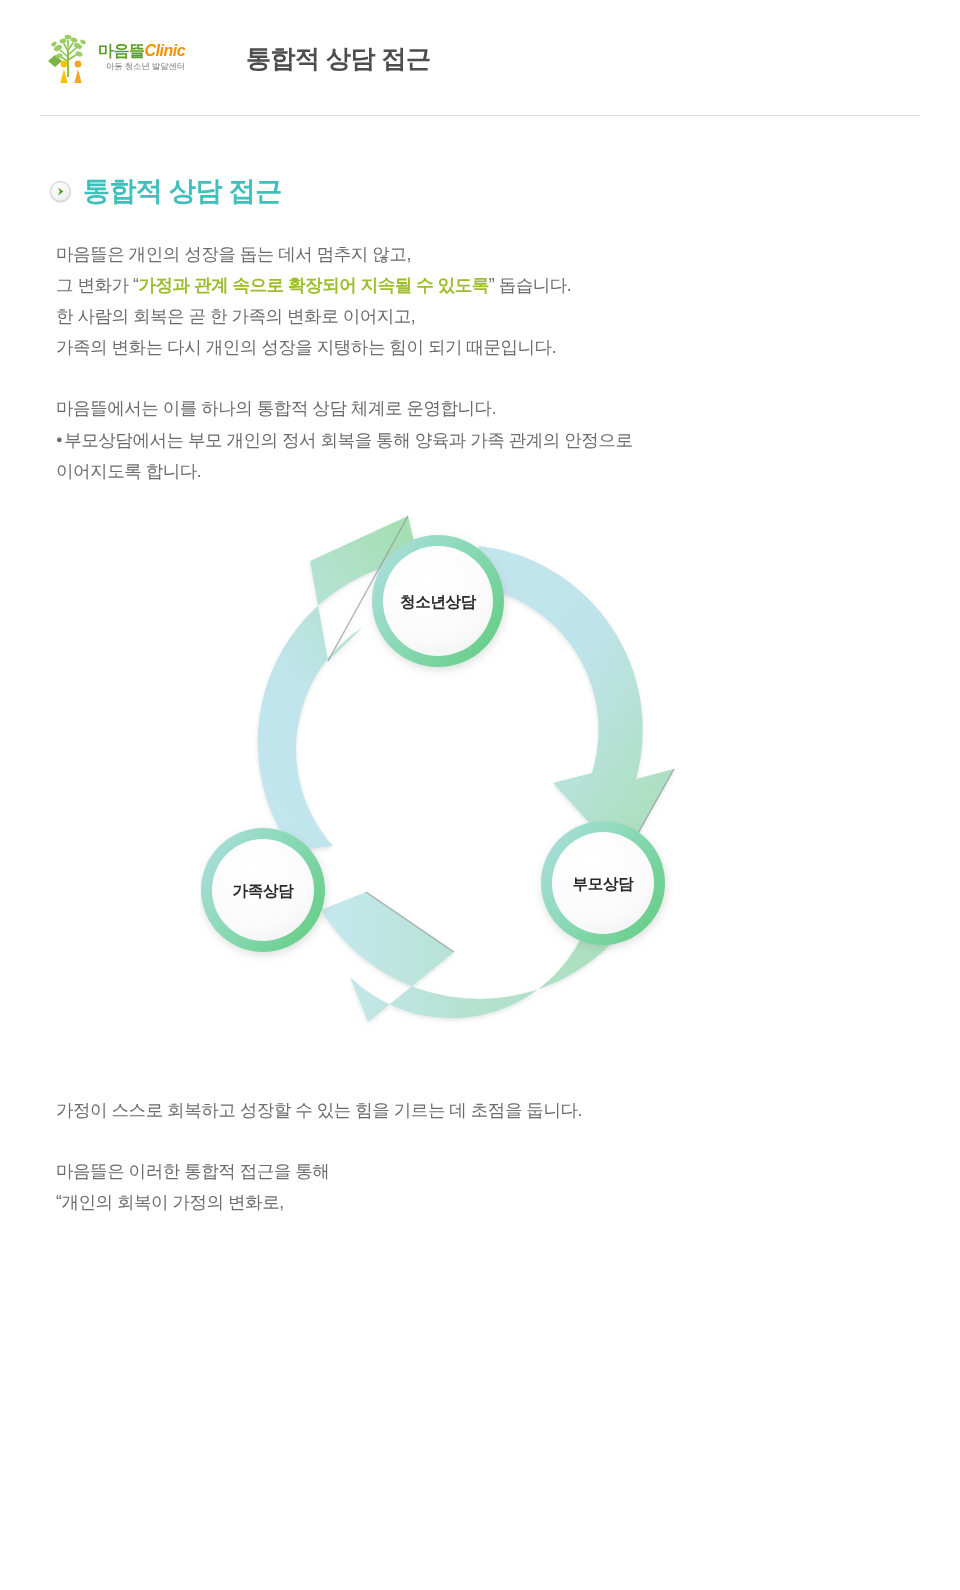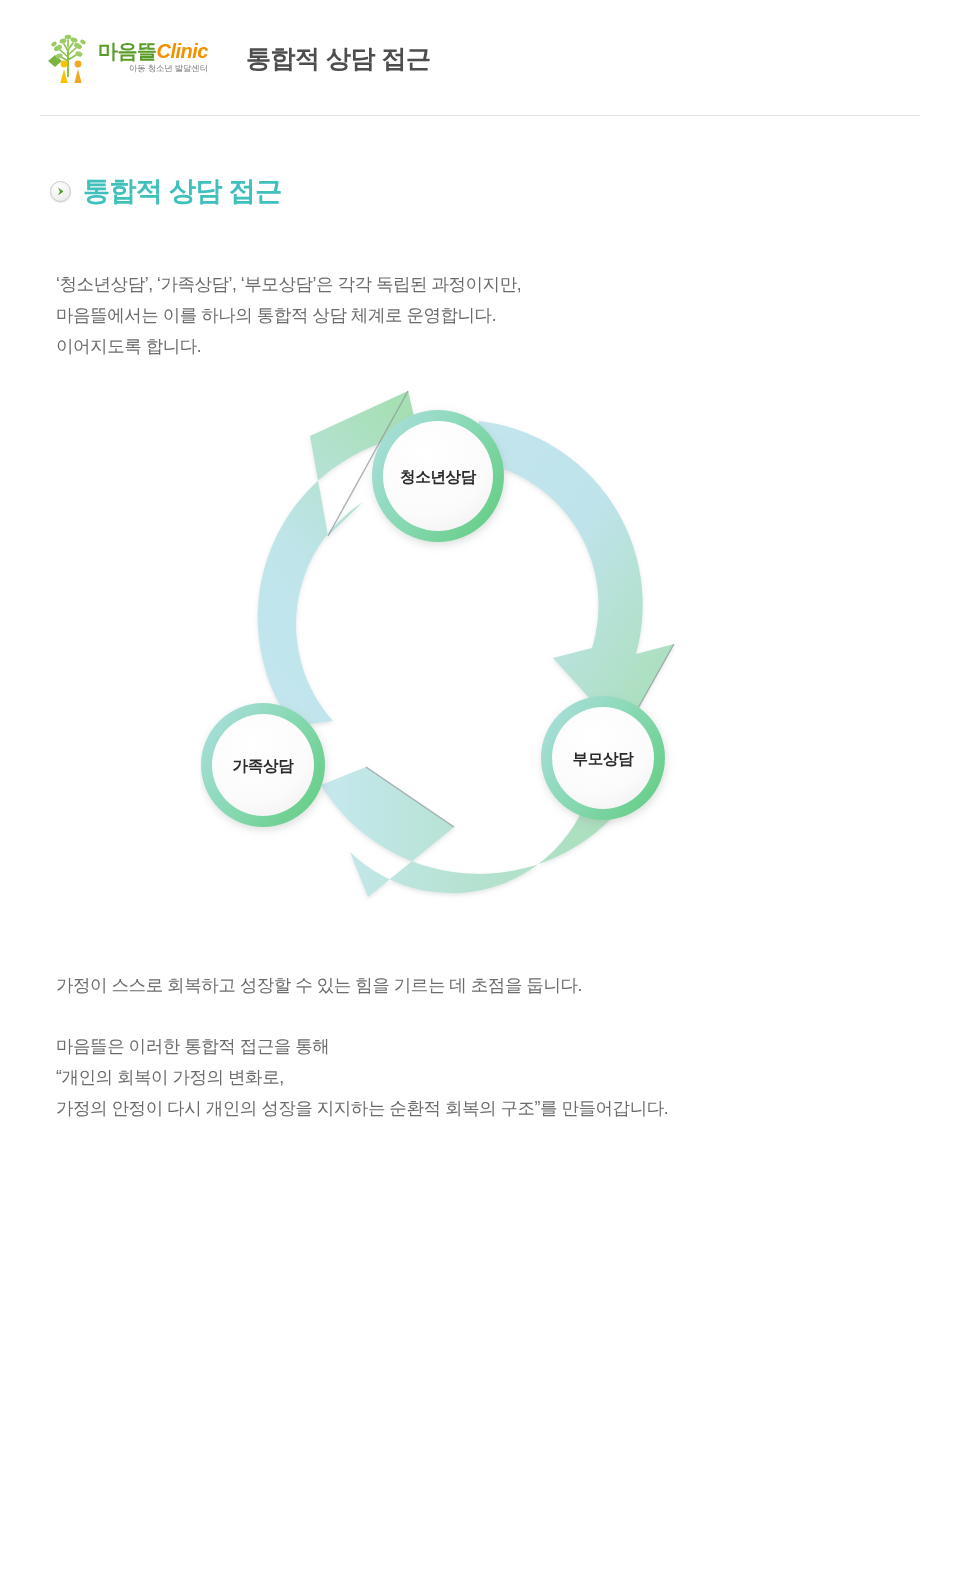--- a/index.html
+++ b/index.html
@@ -38,21 +38,21 @@
     margin-right: 2px;
   }
   .logo-wordmark {
     display: flex;
     flex-direction: column;
     justify-content: center;
     line-height: 1;
     padding-bottom: 2px;
   }
   .logo-line1 {
-    font-size: 20px;
+    font-size: 16px;
     font-weight: bold;
     letter-spacing: -0.5px;
     white-space: nowrap;
   }
   .logo-kr { color: #5a9c28; }
   .logo-en { color: #f29100; font-style: italic; letter-spacing: -0.5px; }
   .logo-line2 {
     font-size: 8.5px;
     font-weight: normal;
     color: #7d7d7d;
@@ -207,26 +207,32 @@
       <polygon points="3,1.6 8.4,5.5 3,9.4 4.9,5.5" fill="#49a11b"></polygon>
     </svg>
   </span>
   <span class="heading-text">통합적 상담 접근</span>
 </div>
 
 <div class="content">
 
   <div style="height:34px"></div>
 
+  <div class="para">
+    <span class="ln">마음뜰은 개인의 성장을 돕는 데서 멈추지 않고,</span>
+    <span class="ln"><span>그 변화가 “</span><span class="hl">가정과 관계 속으로 확장되어 지속될 수 있도록</span><span>” 돕습니다.</span></span>
+    <span class="ln">한 사람의 회복은 곧 한 가족의 변화로 이어지고,</span>
+    <span class="ln">가족의 변화는 다시 개인의 성장을 지탱하는 힘이 되기 때문입니다.</span>
+  </div>
 
   <div class="para-gap"></div>
 
   <div class="para">
-    <span class="ln">‘청소년상담’, ‘가족상담’, ‘부모상담’은 각각 독립된 과정이지만,</span>
     <span class="ln">마음뜰에서는 이를 하나의 통합적 상담 체계로 운영합니다.</span>
+    <span class="ln bullet">부모상담에서는 부모 개인의 정서 회복을 통해 양육과 가족 관계의 안정으로</span>
     <span class="ln">이어지도록 합니다.</span>
   </div>
 </div>
 
 <div class="cycle-wrap">
   <svg class="cycle-svg" width="560" height="540" viewBox="0 0 560 540" aria-hidden="true">
     <defs>
 
       <linearGradient id="gArrowTR" x1="0" y1="0" x2="1" y2="1">
         <stop offset="0%" stop-color="#c3e6ee"></stop>
@@ -324,15 +330,14 @@
 <div class="content bottom-copy">
   <div class="para">
     <span class="ln">가정이 스스로 회복하고 성장할 수 있는 힘을 기르는 데 초점을 둡니다.</span>
   </div>
 
   <div class="para-gap"></div>
 
   <div class="para">
     <span class="ln">마음뜰은 이러한 통합적 접근을 통해</span>
     <span class="ln">“개인의 회복이 가정의 변화로,</span>
-    <span class="ln">가정의 안정이 다시 개인의 성장을 지지하는 순환적 회복의 구조”를 만들어갑니다.</span>
   </div>
 </div>
 
 </body></html>

